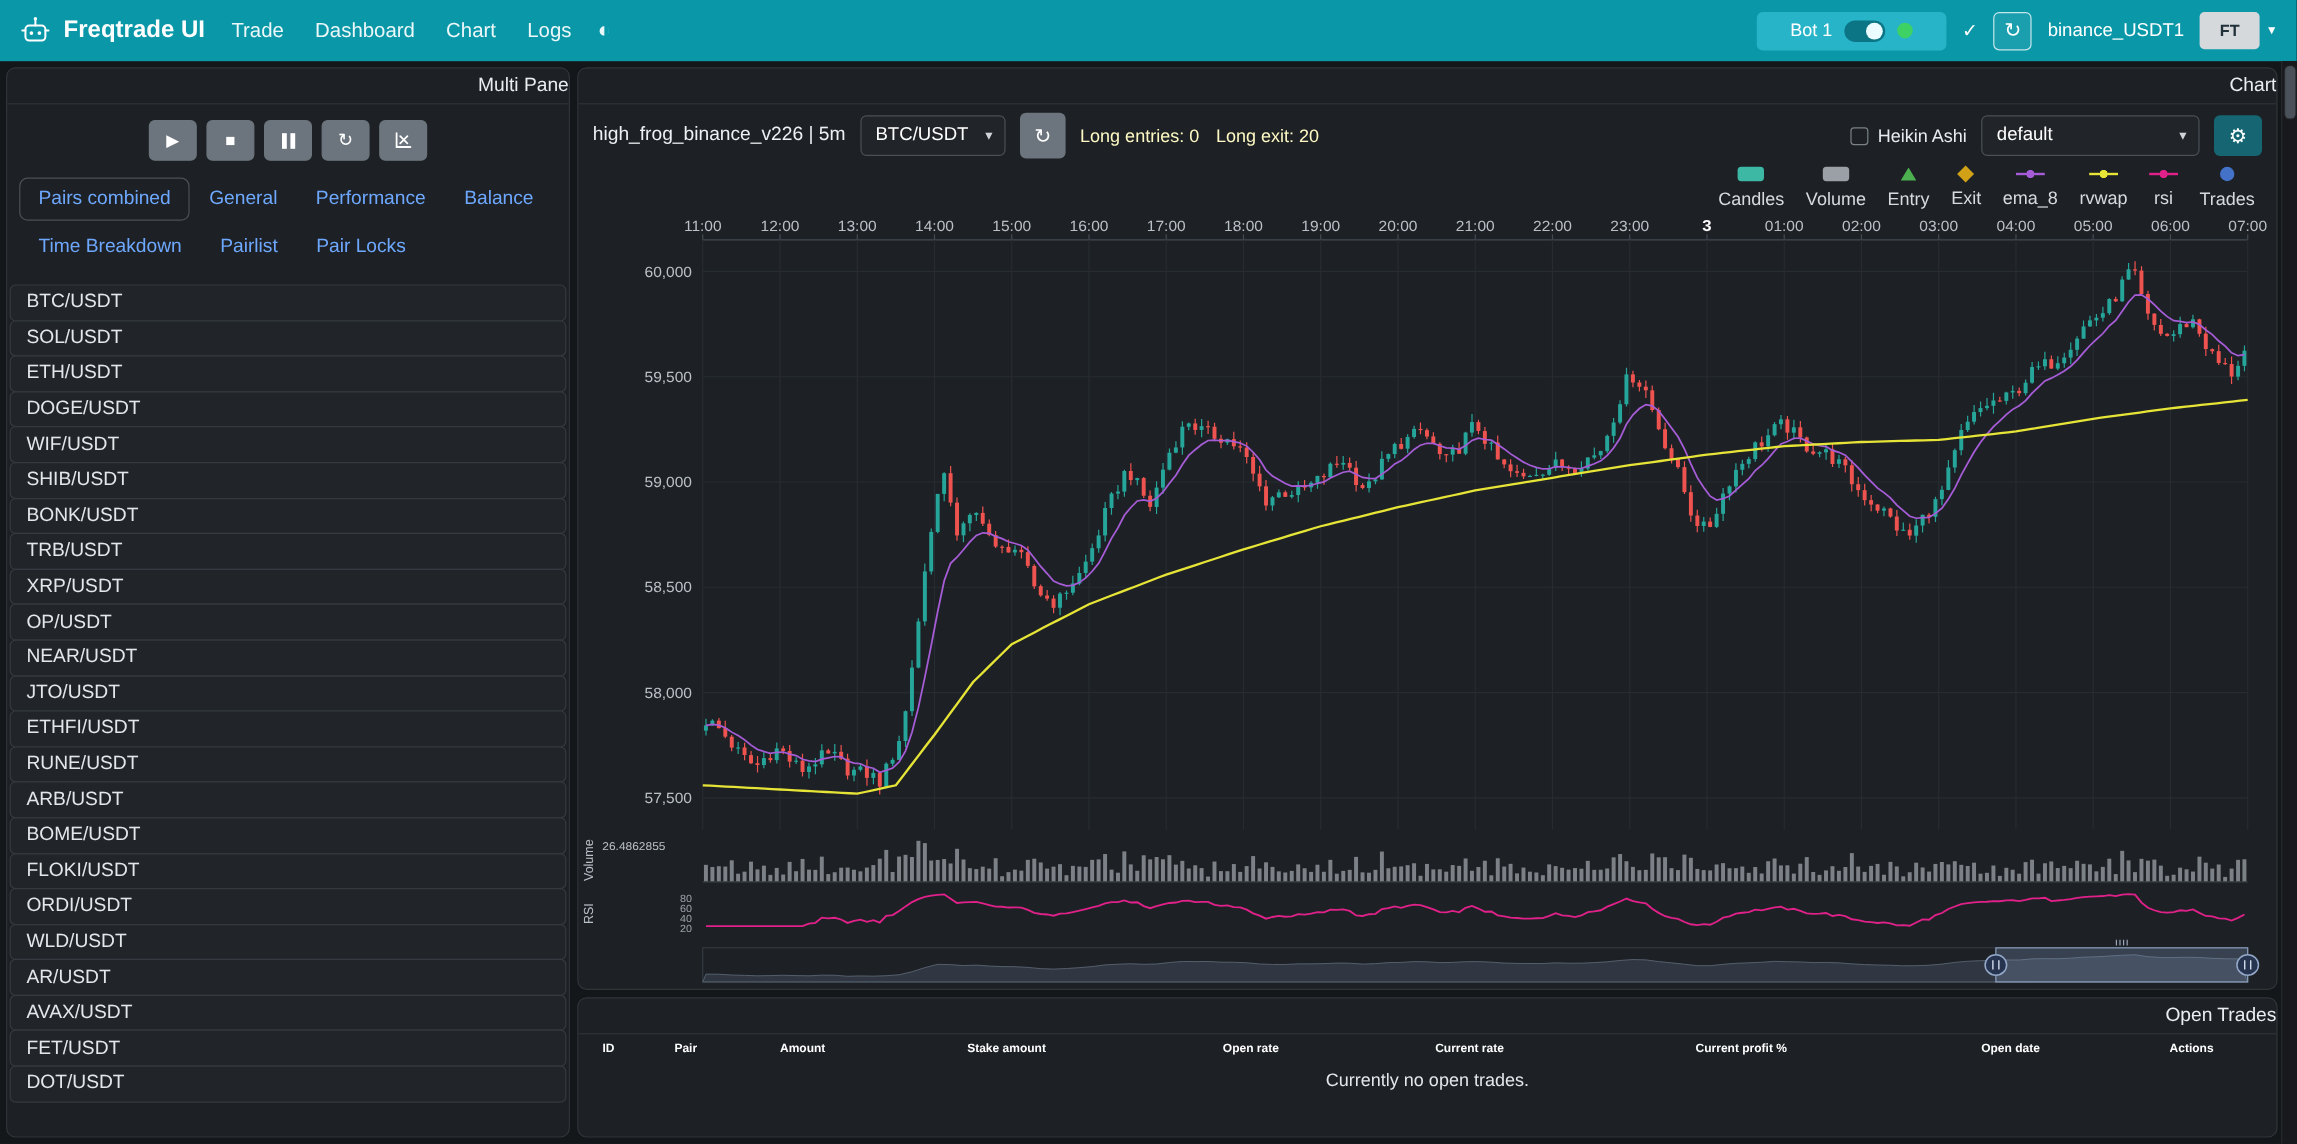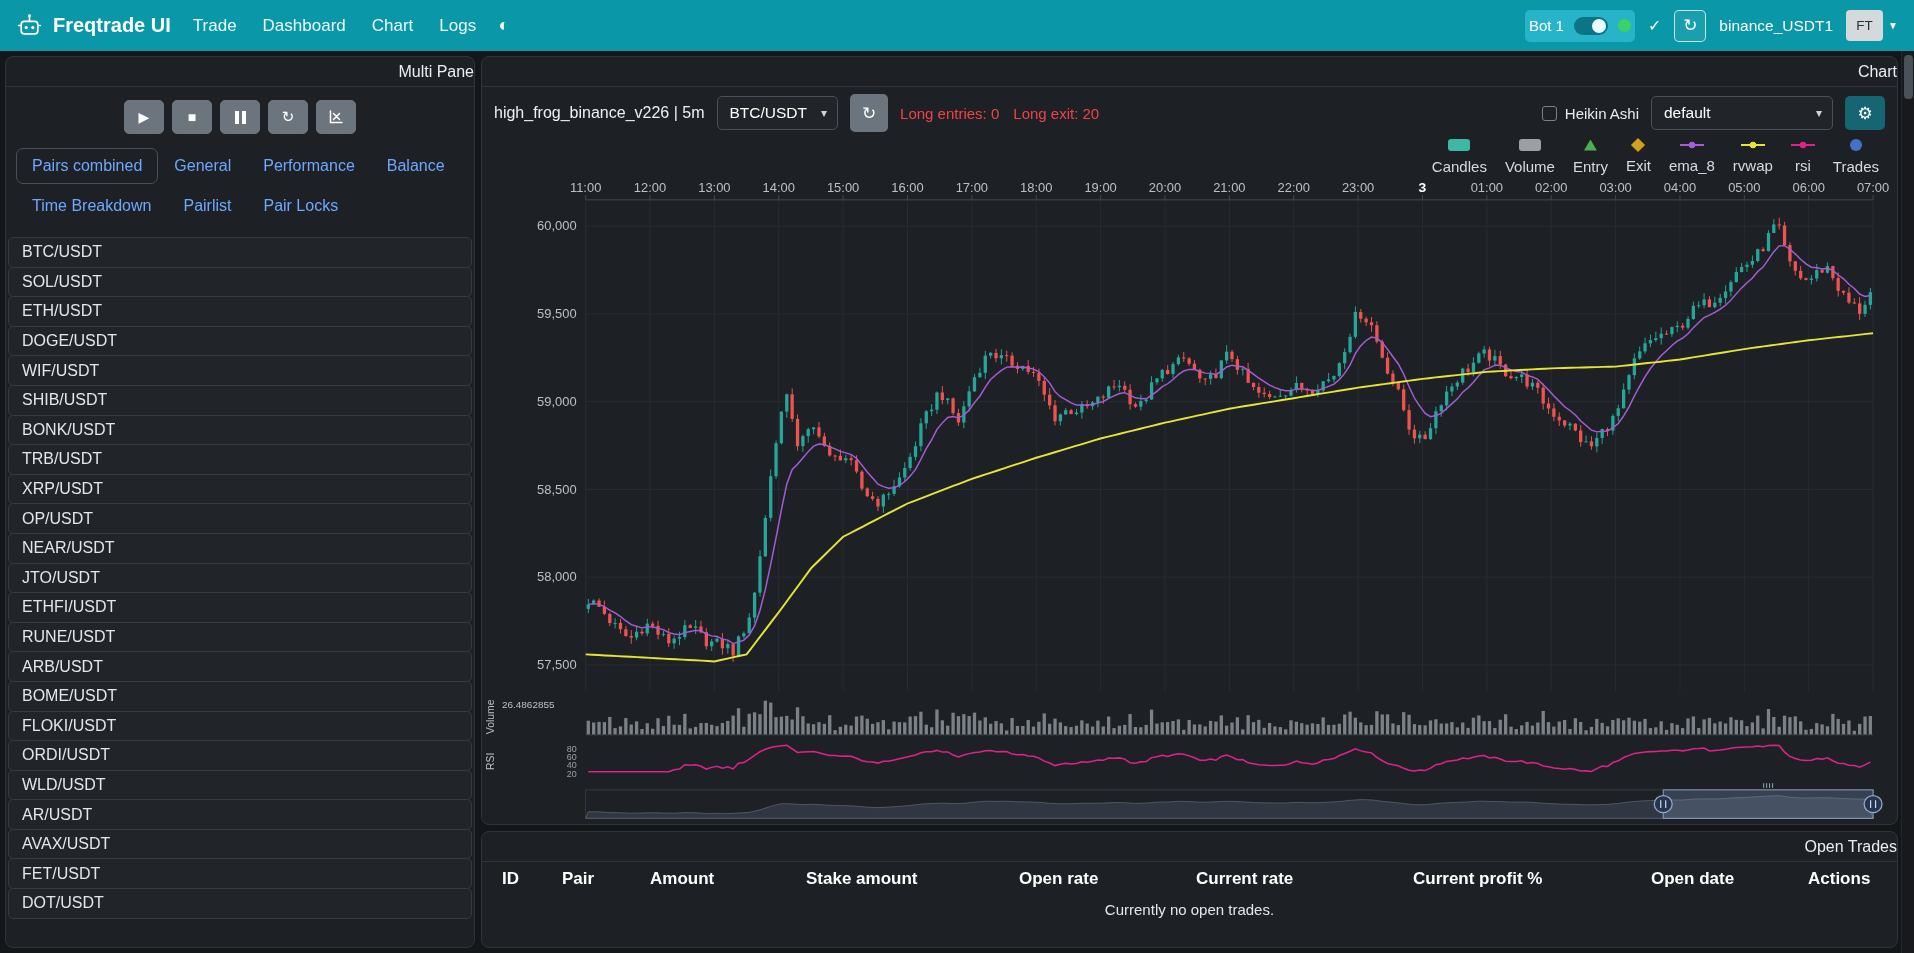--- a/index.html
+++ b/index.html
@@ -9,30 +9,30 @@
     background:#14171a; color:#e3e7ea;
     font-family:"Liberation Sans", sans-serif;
   }
   
   .navbar { height:51px; background:#0a98a9; display:flex; align-items:center; padding:0 16px; gap:22px; }
   .brand { display:flex; align-items:center; gap:10px; color:#fff; font-size:20px; font-weight:600; cursor:pointer; }
   .nav-links { display:flex; gap:26px; align-items:center; }
   .nav-link { color:rgba(255,255,255,.92); font-size:17px; text-decoration:none; cursor:pointer; }
   .theme-icon { color:rgba(255,255,255,.92); font-size:18px; cursor:pointer; }
   .nav-right { margin-left:auto; display:flex; align-items:center; gap:13px; }
-  .bot-chip { background:#27b4c8; border-radius:5px; display:flex; align-items:center; gap:10px; padding:7px 4px; cursor:pointer; }
+  .bot-chip { background:#27b4c8; border-radius:5px; display:flex; align-items:center; gap:10px; padding:7px 28px; cursor:pointer; }
   .bot-name { color:#fff; font-size:15px; }
   .switch { width:34px; height:18px; border-radius:10px; background:#0b7586; position:relative; display:inline-block; }
   .switch::after { content:""; position:absolute; right:2px; top:2px; width:14px; height:14px; border-radius:50%; background:#eafcff; }
   .status-dot { width:13px; height:13px; border-radius:50%; background:#3ed164; display:inline-block; }
   .check-icon { color:#fff; font-size:16px; }
   .nav-reload { width:32px; height:32px; background:rgba(255,255,255,.07); border:1px solid rgba(255,255,255,.75); border-radius:5px; color:#fff; font-size:17px; display:flex; align-items:center; justify-content:center; cursor:pointer; padding:0; }
   .exchange-label { color:#fff; font-size:15.5px; }
   .avatar-wrap { display:flex; align-items:center; gap:5px; cursor:pointer; }
-  .avatar { width:37px; height:31px; background:#d5d9dc; color:#21313a; border-radius:4px; font-size:13.5px; font-weight:400; display:flex; align-items:center; justify-content:center; }
+  .avatar { width:50px; height:31px; background:#d5d9dc; color:#21313a; border-radius:4px; font-size:13.5px; font-weight:700; display:flex; align-items:center; justify-content:center; }
   .avatar-caret { color:#fff; font-size:10px; }
   
   .content { display:flex; gap:6px; padding:5px 16px 5px 5px; height:902px; }
   .card { background:#1d2125; border:1px solid #2f3439; border-radius:8px; overflow:hidden; display:flex; flex-direction:column; }
   .card-header { flex:0 0 30px; display:flex; align-items:center; justify-content:flex-end; font-size:16px; color:#eaeef1; border-bottom:1px solid #2f3439; }
   .left-card { width:470px; flex:0 0 470px; }
   .right-col { flex:1; min-width:0; display:flex; flex-direction:column; gap:6px; }
   .chart-card { flex:0 0 769px; }
   .trades-card { flex:1; }
   
@@ -45,39 +45,39 @@
   .tab.active { border-color:#495057; }
   .pair-list { margin:12px 2px 0; }
   .pair-item { height:30.6px; background:#212529; border:1px solid #343a40; border-radius:5px; margin-top:-1px; display:flex; align-items:center; padding-left:13px; font-size:16px; color:#e3e7ea; cursor:pointer; }
   
   .chart-controls { flex:0 0 52px; display:flex; align-items:center; gap:12px; padding:7px 12px; }
   .strategy { font-size:16px; color:#eef1f3; }
   .select { background:#212529; border:1px solid #495057; border-radius:5px; color:#fff; font-size:15.5px; padding:7px 10px 7px 12px; display:flex; align-items:center; gap:14px; cursor:pointer; }
   .select .caret { font-size:12px; color:#cfd4d9; }
   .icon-btn { width:38px; height:38px; background:#6c757d; border:none; border-radius:5px; color:#fff; font-size:17px; display:flex; align-items:center; justify-content:center; cursor:pointer; padding:0; }
   .gear-btn { background:#156672; width:40px; height:34px; }
-  .entries { font-size:15px; color:#ef4444; }
+  .entries { font-size:15px; color:#fef9c3; }
   .entries + .entries { margin-left:2px; }
   .chart-controls-right { margin-left:auto; display:flex; align-items:center; gap:12px; }
   .checkbox { width:15px; height:15px; border:1px solid #7a8187; border-radius:3px; background:#1d2125; display:inline-block; cursor:pointer; }
   .ha-label { font-size:15px; color:#e8ecef; margin-left:-4px; }
   .legend { flex:0 0 24px; display:flex; justify-content:flex-end; align-items:center; gap:18px; padding:0 18px 4px; font-size:15px; color:#d7dbdf; }
   .legend-item { display:flex; align-items:center; gap:7px; cursor:pointer;flex-direction:column; }
   .sw-rect { width:22px; height:12px; border-radius:3px; background:var(--c); }
   .sw-circle { width:12px; height:12px; border-radius:50%; background:var(--c); }
   .sw-triangle { width:13px; height:11px; background:var(--c); clip-path:polygon(50% 0,100% 100%,0 100%); }
   .sw-diamond { width:10px; height:10px; background:var(--c); transform:rotate(45deg); }
   .sw-line { width:24px; height:10px;
     background:
       radial-gradient(circle at 50% 50%, var(--c) 0 3.2px, transparent 3.6px),
       linear-gradient(var(--c),var(--c)) center/100% 2px no-repeat; }
   .chart-body { flex:1; min-height:0; }
   .chart-body svg { display:block; width:100%; height:100%; }
   
-  .trades-header { display:grid; grid-template-columns:60px 88px 156px 213px 177px 217px 238px 157px 1fr; padding:7px 0 7px 20px; font-size:17px; font-weight:700; color:#fff; }
+  .trades-header { display:grid; grid-template-columns:60px 88px 156px 213px 177px 217px 238px 157px 1fr; padding:7px 0 7px 20px; font-size:10px; font-weight:700; color:#fff; }
   .trades-empty { text-align:center; font-size:15px; color:#e3e7ea; padding:5px 0; }
   
   .scrollbar { position:fixed; top:51px; right:0; bottom:0; width:13px; background:#17191c; border-left:1px solid #24272a; }
   .scroll-thumb { position:absolute; top:4px; left:2px; width:9px; height:44px; background:#4a5158; border-radius:4px; cursor:pointer; }
 </style>
 </head>
 <body>
 
 <div class="navbar">
   <div class="brand">

